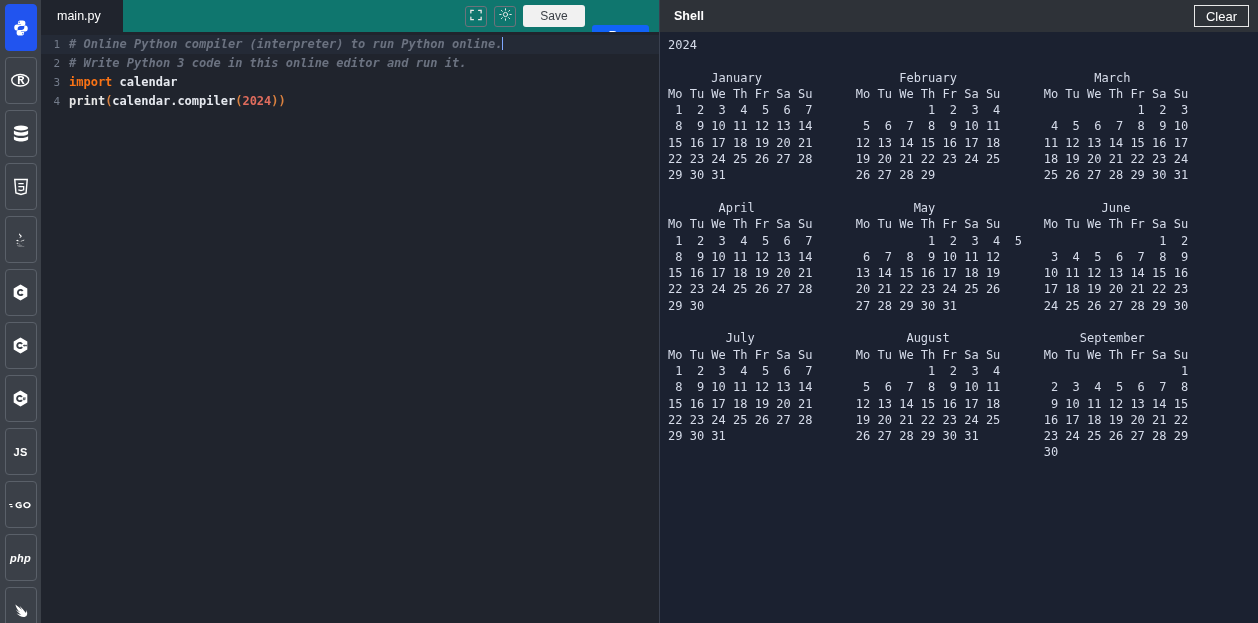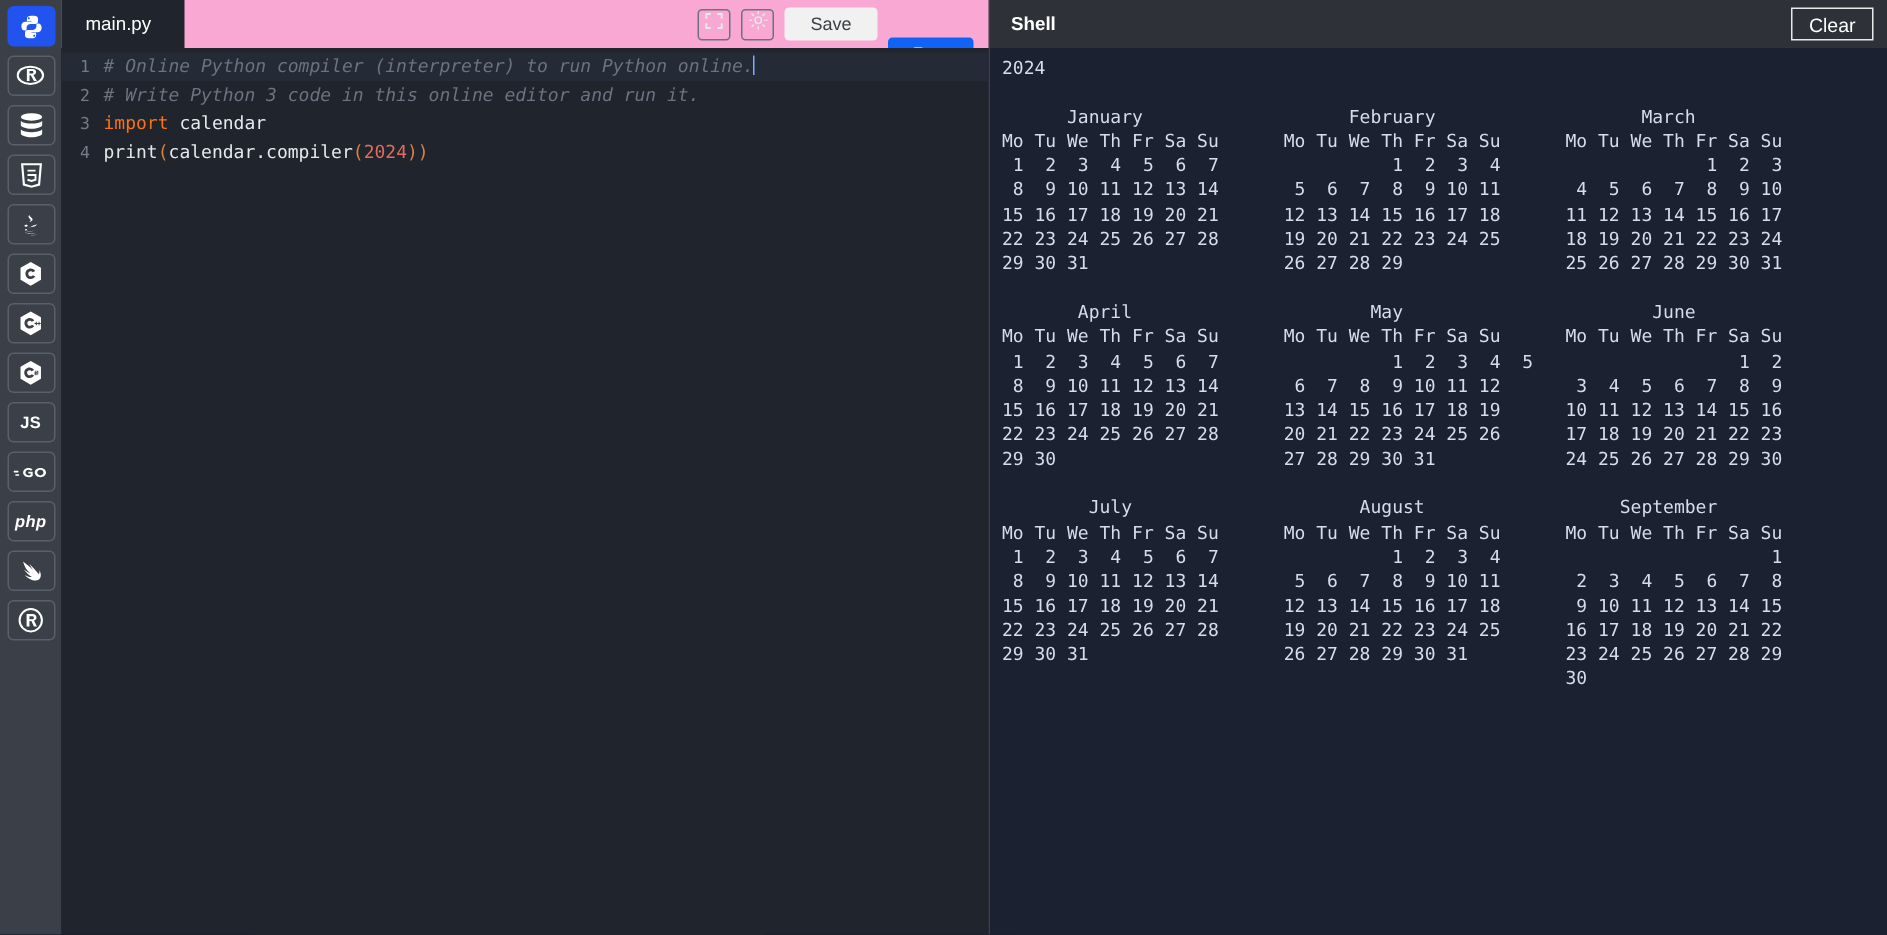--- a/index.html
+++ b/index.html
@@ -13,21 +13,21 @@
 
   
   .rail {
     width: 41px; min-width: 41px; height: 623px;
     background: #3b4048;
     display: flex; flex-direction: column; align-items: center;
     padding-top: 4px;
     overflow: hidden;
   }
   .rail-item {
-    width: 32px; height: 27px; margin-bottom: 6px;
+    width: 32px; height: 47px; margin-bottom: 6px;
     border: 1px solid #5a6069;
     border-radius: 4px;
     display: flex; align-items: center; justify-content: center;
     color: #ffffff;
     font-size: 11px; font-weight: bold;
     background: transparent;
     flex: 0 0 auto;
   }
   .rail-item.active { background: #2154ef; border-color: #2154ef; }
   .rail-item svg { display: block; }
@@ -36,21 +36,21 @@
 
   
   .editor-col {
     width: 619px; min-width: 619px; height: 623px;
     display: flex; flex-direction: column;
     background: #20242d;
     border-right: 1px solid #3a4150;
   }
   .editor-toolbar {
     height: 32px; min-height: 32px;
-    background: #f9a8d4;
+    background: #0f766e;
     display: flex; align-items: stretch;
     position: relative;
   }
   .tab {
     background: #20242d;
     color: #ffffff;
     font-size: 12.5px;
     display: flex; align-items: center;
     padding: 0 17px 0 16px;
     height: 32px;
@@ -85,21 +85,21 @@
     position: relative;
   }
   .code-line { display: flex; height: 19px; align-items: center; white-space: pre; }
   .code-line.active { background: #242a36; }
   .gutter {
     width: 28px; min-width: 28px;
     text-align: right; padding-right: 9px;
     color: #737b8a; font-size: 11px;
     user-select: none;
   }
-  .code-text { flex: 1; position: relative; }
+  .code-text { flex: 1; position: relative; font-weight: bold; }
   .tok-comment { color: #6b7280; font-style: italic; }
   .tok-kw      { color: #f97316; }
   .tok-plain   { color: #e6e9ef; }
   .tok-fn      { color: #e5e5e5; }
   .tok-punct   { color: #d9813f; }
   .tok-num     { color: #e06c5d; }
   .caret {
     display: inline-block; width: 1px; height: 13px;
     background: #7fa8ff; vertical-align: -2px;
   }

